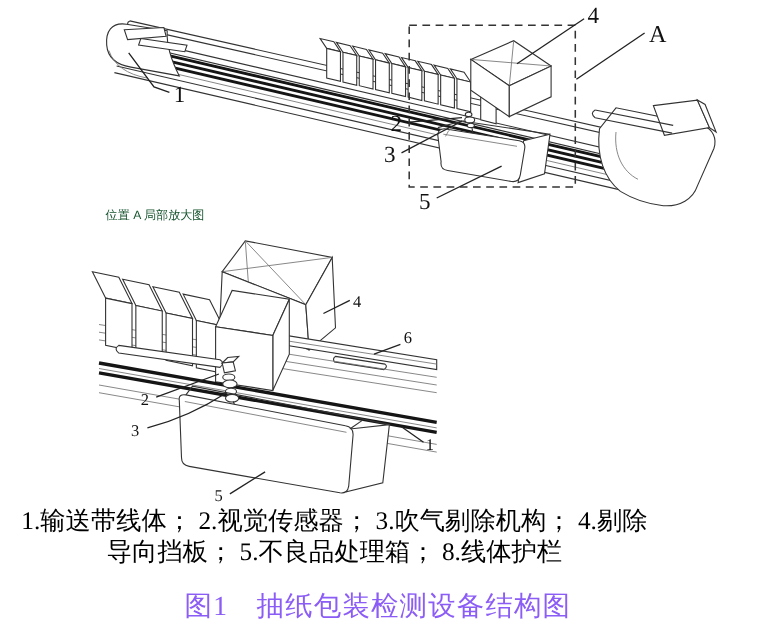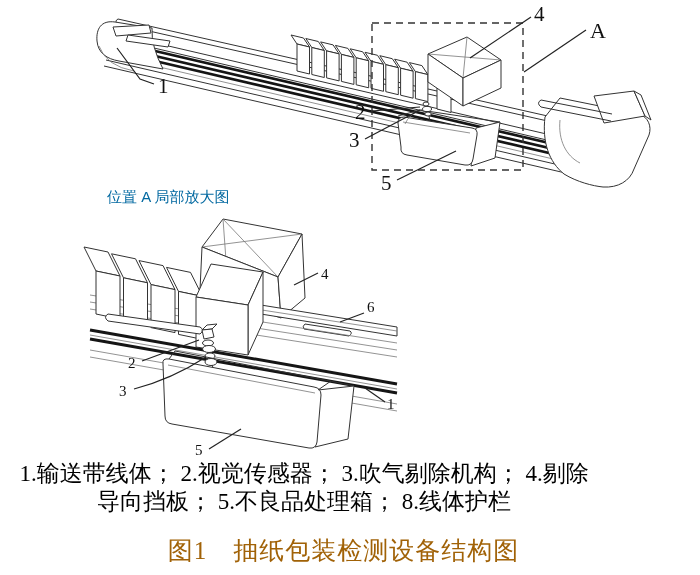--- a/index.html
+++ b/index.html
@@ -8,26 +8,26 @@
   svg{position:absolute;left:0;display:block;}
   svg path, svg polyline, svg line, svg rect, svg ellipse{vector-effect:non-scaling-stroke;}
   .ln{fill:none;stroke:#333;stroke-width:1;}
   .lt{fill:none;stroke:#777;stroke-width:0.8;}
   .wh{fill:#fff;stroke:#333;stroke-width:1;}
   .dark{fill:none;stroke:#151515;stroke-width:2.6;}
   .dark2{fill:none;stroke:#151515;stroke-width:3;}
   .leader{fill:none;stroke:#222;stroke-width:1.2;}
   .callout{font-family:"Liberation Serif", serif;font-size:21px;fill:#111;}
   .callout-sm{font-family:"Liberation Serif", serif;font-size:15px;fill:#111;}
-  .locator{position:absolute;left:107px;top:188px;font-family:"Liberation Sans", sans-serif;
-           font-size:15px;color:#0369a1;}
+  .locator{position:absolute;left:96px;top:188px;font-family:"Liberation Sans", sans-serif;
+           font-size:11px;color:#14532d;}
   .legend{position:absolute;left:0;top:460px;width:608px;text-align:center;
           font-size:23px;line-height:28px;color:#000;font-family:Liberation Serif, serif;}
   .fig-title{position:absolute;left:0;top:534px;width:687px;text-align:center;
-          font-size:25px;color:#a16207;letter-spacing:1px;}
+          font-size:25px;color:#8b5cf6;letter-spacing:1px;}
 </style>
 </head>
 <body>
 
 <div class="page">
 
   <svg style="top:0" width="700" height="212" viewBox="0 0 700 212">
 
     <g>
       <path class="ln" d="M118 19 L583 124"></path>

